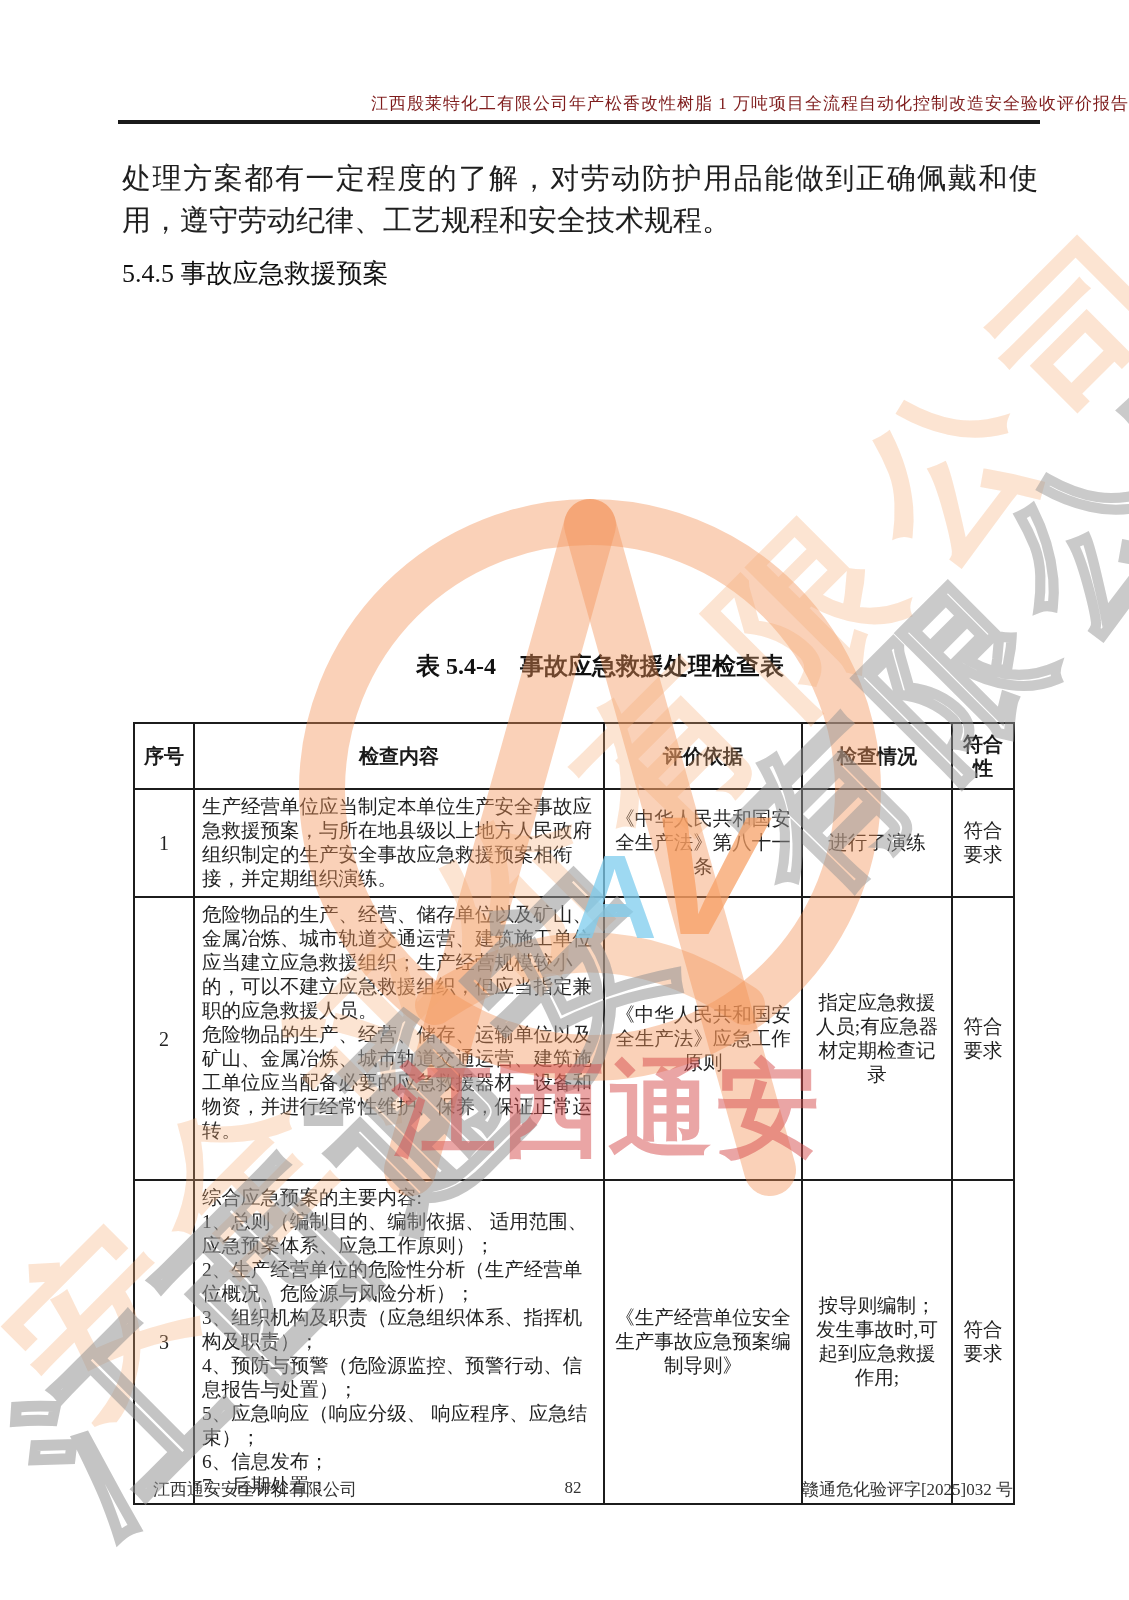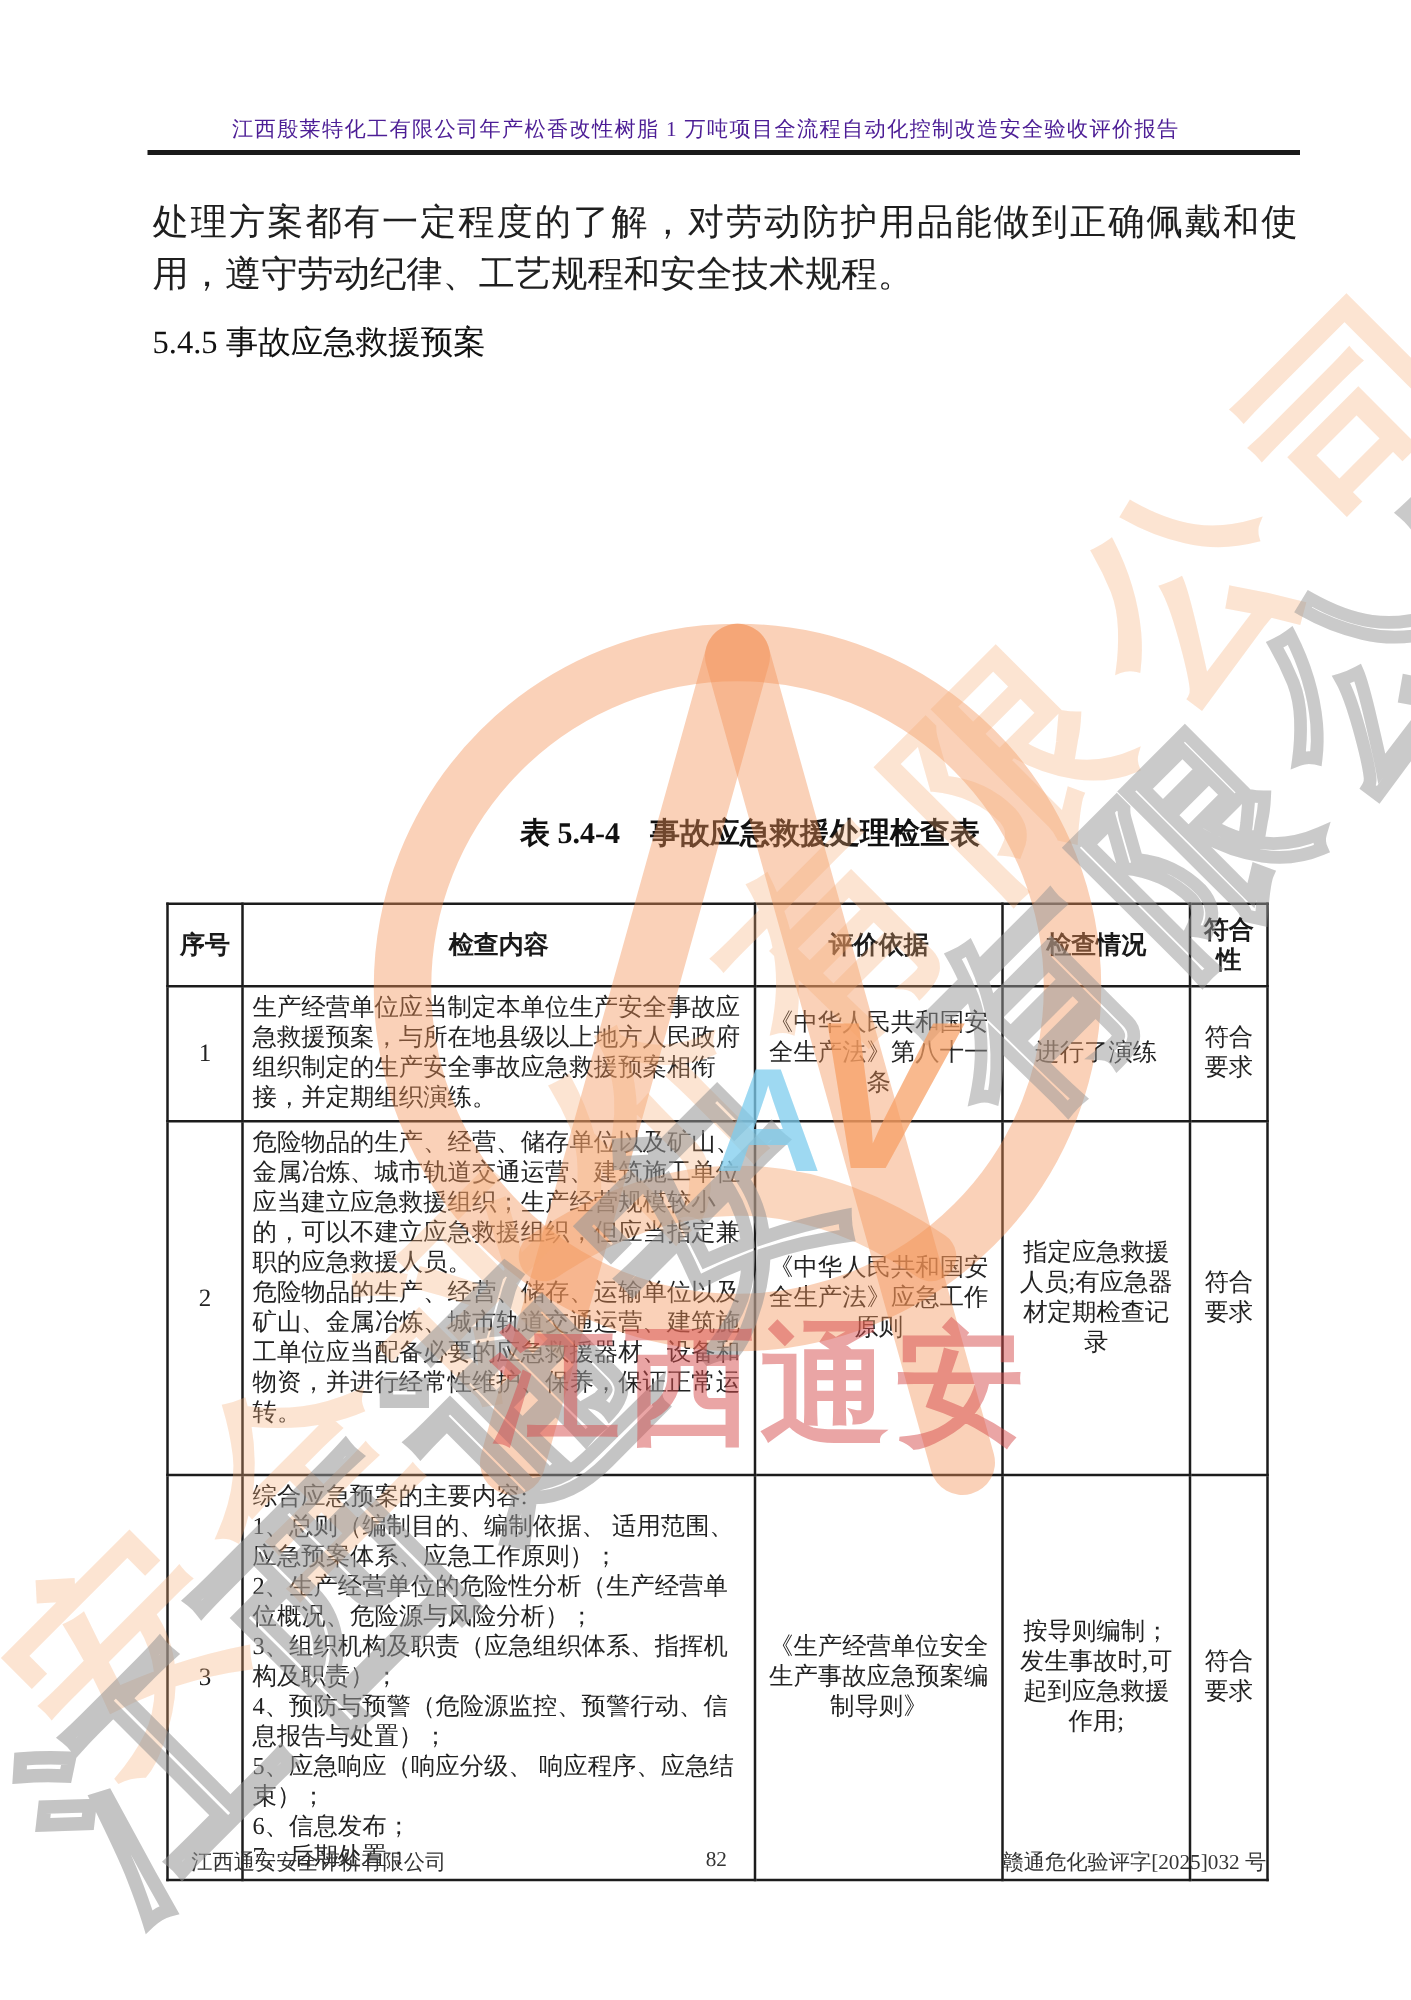--- a/index.html
+++ b/index.html
@@ -6,21 +6,21 @@
   html,body { background:#e8e8e8; }
   .page {
     position:relative; width:1129px; height:1600px; margin:0 auto;
     background:#ffffff; overflow:hidden;
     font-family:"Liberation Serif","DejaVu Serif",serif;
     color:#1f1f1f;
   }
   
   .header-title {
     position:absolute; top:92px; left:0; width:100%;
-    text-align:center; font-size:17px; letter-spacing:1px; color:#4c1d95;
+    text-align:right; font-size:17px; letter-spacing:1px; color:#7f1d1d;
   }
   .header-rule {
     position:absolute; top:120px; left:118px; width:922px; height:4px;
     background:#1a1a1a;
   }
   
   .bodytext { position:absolute; left:122px; width:916px; font-size:29px; line-height:42px; text-align:justify; }
   .p1 { top:157px; }
   .sec-heading { position:absolute; left:122px; top:252px; font-size:26px; font-weight:400; line-height:44px; color:#111; }
   .p2 { top:296px; text-indent:2em; }

